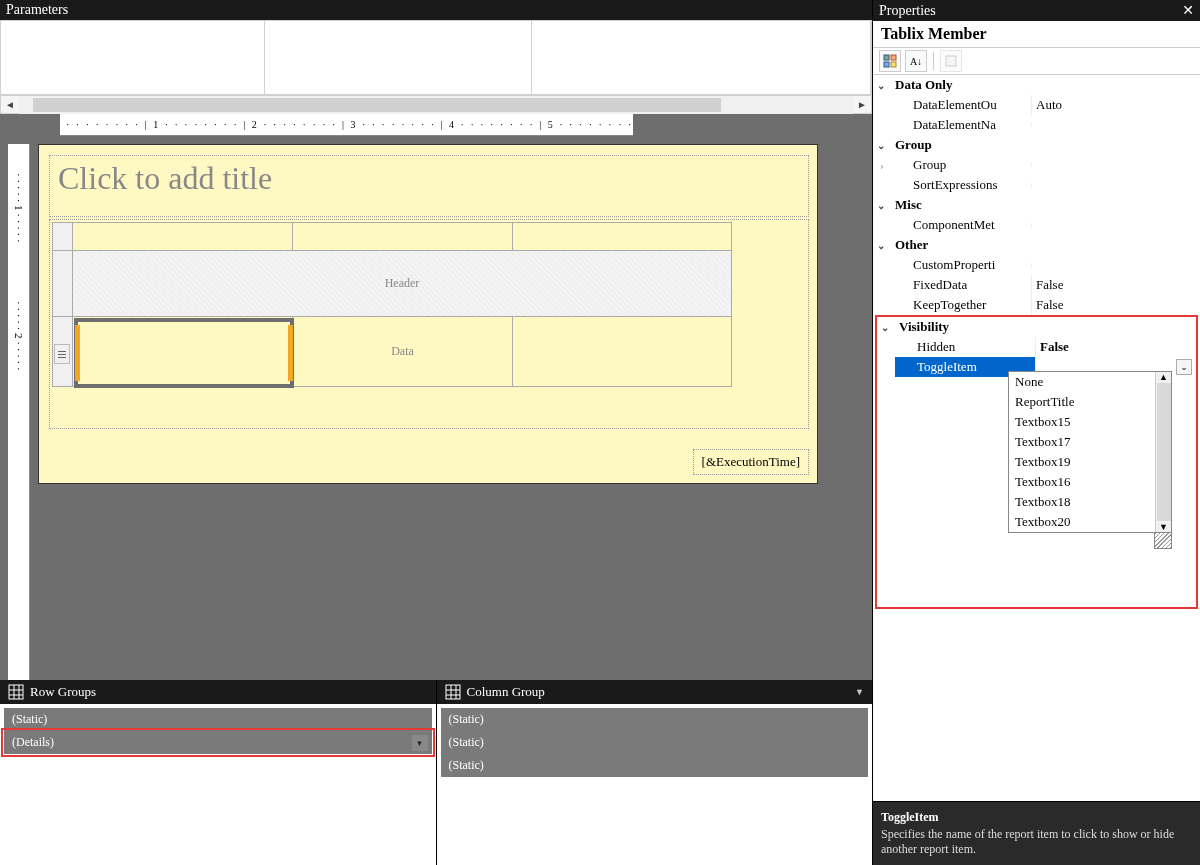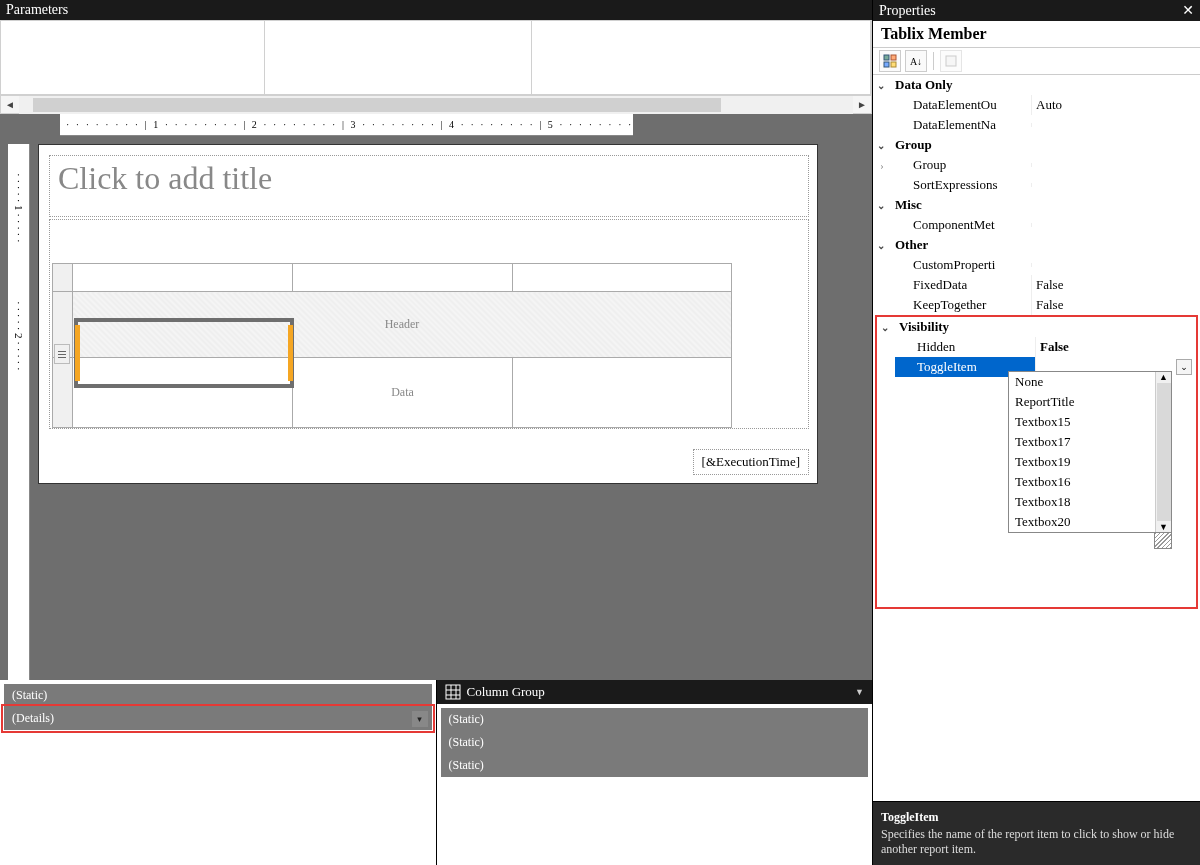--- a/index.html
+++ b/index.html
@@ -26,27 +26,27 @@
 
 
 .design-area { flex: 1; background: #6e6e6e; display: flex; flex-direction: column; overflow: hidden; position: relative; }
 .ruler-h { height: 22px; background: #fff; margin-left: 30px; margin-right: 0; border-bottom: 1px solid #888; display: flex; align-items: center; position: relative; overflow: hidden; }
 .ruler-content { flex: 1; display: flex; }
 .ruler-v { width: 22px; background: #fff; margin-top: 8px; border-right: 1px solid #888; display: flex; flex-direction: column; align-items: center; }
 .ruler-v-mark { height: 128px; writing-mode: vertical-rl; font-size: 11px; text-align: center; }
 .canvas-scroll { flex: 1; padding: 8px 0 0 8px; overflow: hidden; }
 
 
-.page { background: #ffffff; width: 780px; height: 340px; border: 1px solid #333; position: relative; }
+.page { background: #fef9c3; width: 780px; height: 340px; border: 1px solid #333; position: relative; }
 .dotted-box { position: absolute; border: 1px dotted #999; }
 .title-ph { left: 10px; top: 10px; width: 760px; height: 62px; }
 .title-text { font-size: 32px; font-weight: 300; color: #888; padding: 4px 8px; }
 .table-region { left: 10px; top: 74px; width: 760px; height: 210px; }
 
-.tablix { position: absolute; left: 2px; top: 2px; width: 680px; border-collapse: collapse; margin-top: 41px; }
+.tablix { position: absolute; left: 2px; top: 2px; width: 680px; border-collapse: collapse; }
 .tablix td, .tablix th { border: 1px solid #aaa; height: 28px; }
 .tablix .hdr { background: repeating-linear-gradient(45deg,#f5f5f5,#f5f5f5 2px,#eee 2px,#eee 4px); height: 66px; text-align: center; color: #888; font-weight: 400; }
 .tablix .datarow td { height: 70px; text-align: center; color: #888; }
 .corner { width: 20px; background: #f0f0f0; }
 
 .selected-cell { position: absolute; left: 24px; top: 98px; width: 220px; height: 70px; border: 4px solid #6e6e6e; }
 .selected-cell::before { content: ""; position: absolute; left: -3px; top: 3px; bottom: 3px; width: 5px; background: #f5a623; }
 .selected-cell::after { content: ""; position: absolute; right: -3px; top: 3px; bottom: 3px; width: 5px; background: #f5a623; }
 .row-handle { position: absolute; left: 4px; top: 124px; width: 16px; height: 20px; background: #f0f0f0; border: 1px solid #bbb; display:flex; flex-direction:column; justify-content:center; gap:2px; padding:0 3px;}
 .row-handle span{height:1px;background:#666;}
@@ -165,20 +165,30 @@
               <div class="selected-cell"></div>
             </div>
             <div class="exec-time">[&amp;ExecutionTime]</div>
           </div>
         </div>
       </div>
     </div>
 
     <div class="groups-row">
       <div class="group-panel">
+        <div class="gp-header">
+          <svg class="grid-icon" width="16" height="16">
+              <rect x="1" y="1" width="14" height="14"></rect>
+              <line x1="1" y1="6" x2="15" y2="6"></line>
+              <line x1="1" y1="11" x2="15" y2="11"></line>
+              <line x1="6" y1="1" x2="6" y2="15"></line>
+              <line x1="11" y1="1" x2="11" y2="15"></line>
+            </svg>
+          <span>Row Groups</span>
+        </div>
         <div class="gp-body" id="row-groups-body">
             <div class="gp-item">(Static)</div>
             <div class="gp-item sel">(Details)<div class="dd"></div></div>
           </div>
       </div>
       <div class="group-panel">
         <div class="gp-header">
           <svg class="grid-icon" width="16" height="16">
               <rect x="1" y="1" width="14" height="14"></rect>
               <line x1="1" y1="6" x2="15" y2="6"></line>

